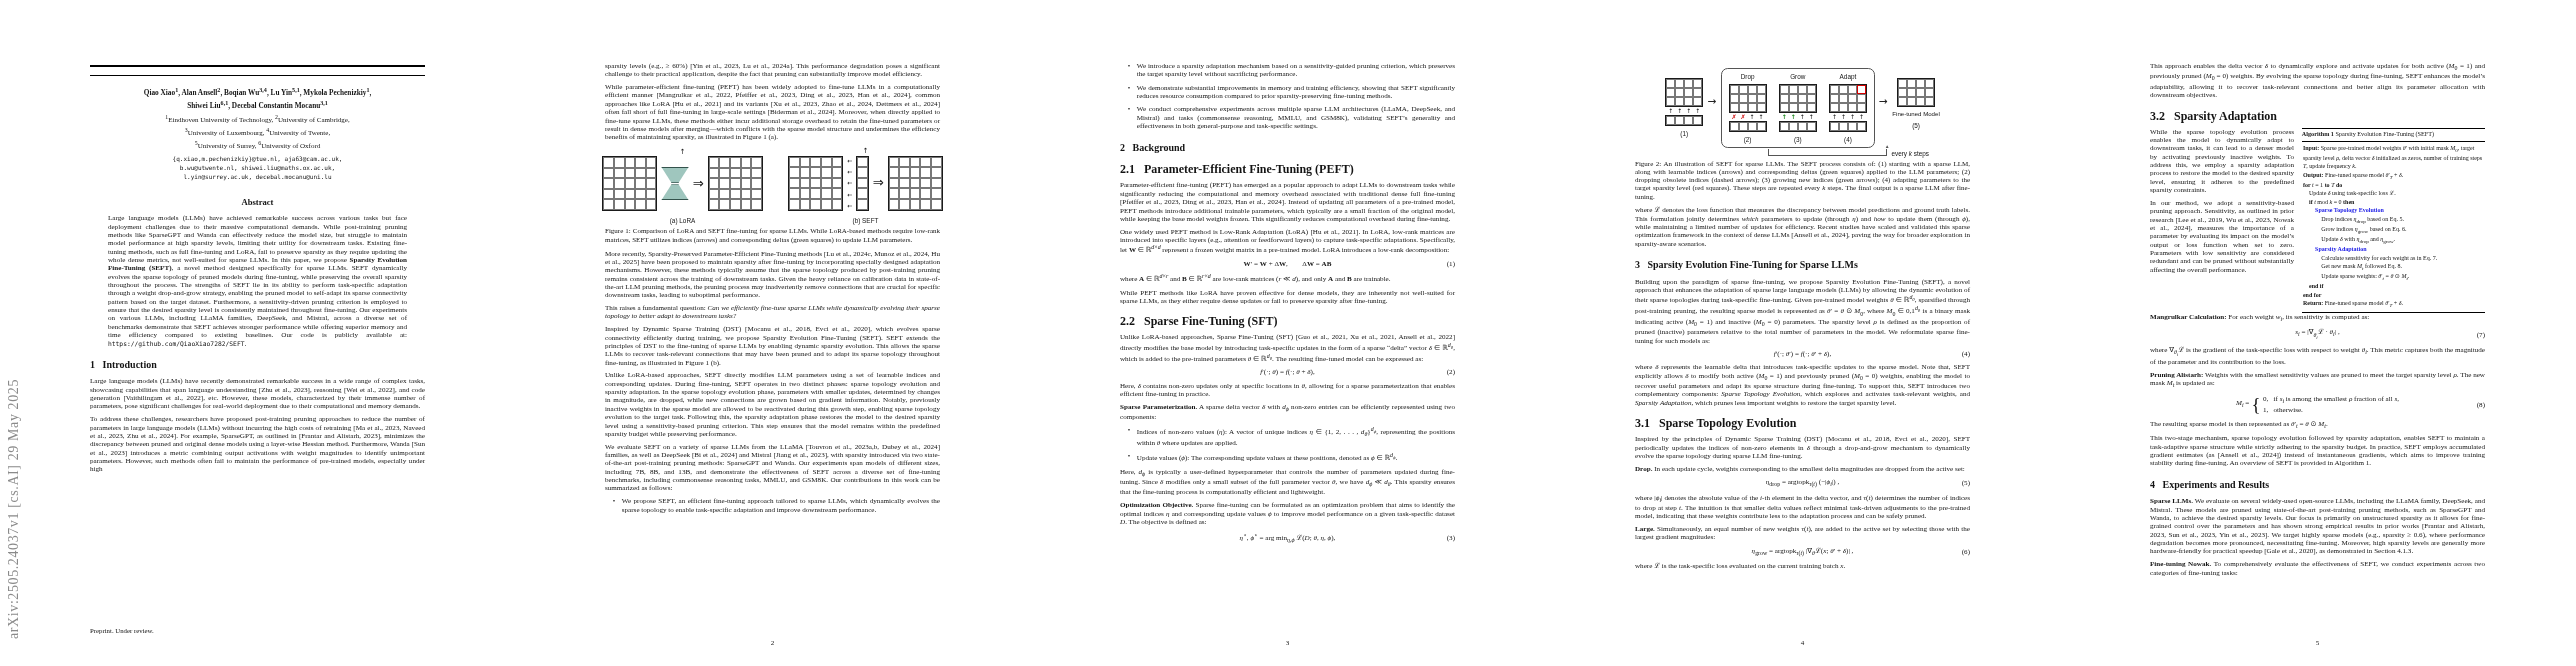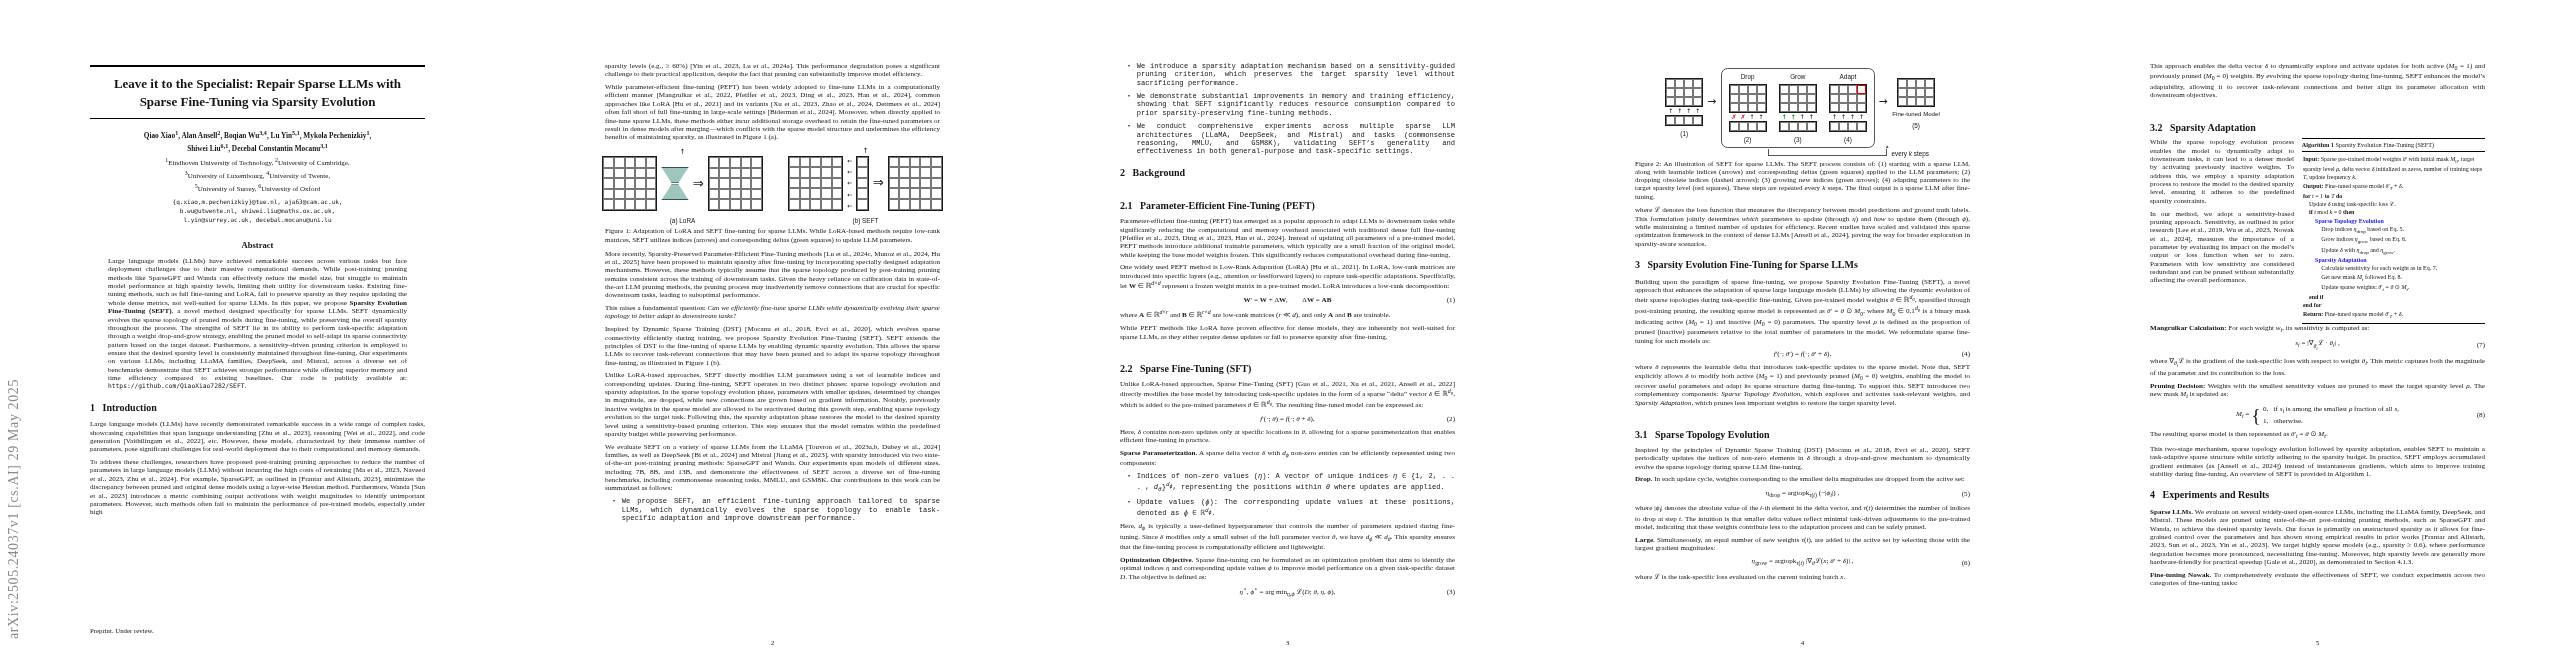--- a/index.html
+++ b/index.html
@@ -15,28 +15,28 @@
   
   .rule-thick{height:2.2px;background:#000;margin:3.3px 0 7.8px 0;}
   .rule-thin{height:0.8px;background:#000;margin:7.8px 0 10px 0;}
   .title{font-size:13px;font-weight:bold;text-align:center;line-height:1.35;margin:1.1px 10px;}
   .authors{text-align:center;font-weight:bold;font-size:7.3px;line-height:1.45;margin-top:9px;}
   .affils{text-align:center;font-size:7px;line-height:1.4;margin-top:1.1px;}
   .emails{text-align:center;font-family:"DejaVu Sans Mono",monospace;font-size:6px;line-height:1.5;margin-top:1.1px;}
   .abstract-head{text-align:center;font-weight:bold;font-size:8.6px;margin:16.7px 0 6.7px 0;}
   .abstract{margin:0 18px;text-align:justify;}
   h1.sec{font-size:10px;margin:11px 0 6.7px 0;}
-  h2.sec{font-size:10px;margin:22px 0 5px 0;}
+  h2.sec{font-size:12px;margin:9px 0 5px 0;}
   .footnote{position:absolute;left:90px;bottom:32px;font-size:6.8px;}
   .pagenum{position:absolute;left:0;right:0;bottom:20px;text-align:center;font-size:7px;}
   tt{font-family:"DejaVu Sans Mono",monospace;font-size:6.3px;}
   
   .bul{display:flex;margin:0 0 5px 7.8px;}
   .bul .dot{width:9px;flex:none;}
-  .bul .btxt{flex:1;text-align:justify;font-family:Liberation Mono, monospace;}
+  .bul .btxt{flex:1;text-align:justify;}
   
   .eqrow{position:relative;text-align:center;margin:5px 0;}
   .eqnum{position:absolute;right:0;top:50%;transform:translateY(-50%);}
   .cases-wrap{display:inline-flex;align-items:center;gap:2.2px;}
   .brace{font-size:19px;font-weight:400;line-height:1;}
   .cases{display:flex;flex-direction:column;text-align:left;gap:1.1px;}
   
   .fig{margin:5.6px 0 3.3px 0;}
   .caption{font-size:7px;text-align:justify;margin:3.3px 0 5.6px 0;}
   .mx{display:grid;border:0.9px solid #1a1a1a;width:max-content;background:#fff;}
@@ -82,21 +82,20 @@
   .eq-inline-gap{display:inline-block;width:14.5px;}
 </style>
 </head>
 <body>
 
 <div class="paper">
 
   <div class="page">
     <div class="watermark">arXiv:2505.24037v1  [cs.AI]  29 May 2025</div>
     <div class="rule-thick"></div>
-    <div class="title">Leave it to the Specialist: Repair Sparse LLMs with Sparse Fine-Tuning via Sparsity Evolution</div>
     <div class="rule-thin"></div>
     <div class="authors">Qiao Xiao<sup>1</sup>, Alan Ansell<sup>2</sup>, Boqian Wu<sup>3,4</sup>, Lu Yin<sup>5,1</sup>, Mykola Pechenizkiy<sup>1</sup>,<br>Shiwei Liu<sup>6,1</sup>, Decebal Constantin Mocanu<sup>3,1</sup></div>
     <div class="affils"><sup>1</sup>Eindhoven University of Technology, <sup>2</sup>University of Cambridge,<br><sup>3</sup>University of Luxembourg, <sup>4</sup>University of Twente,<br><sup>5</sup>University of Surrey, <sup>6</sup>University of Oxford</div>
     <div class="emails">{q.xiao,m.pechenizkiy}@tue.nl, aja63@cam.ac.uk,<br>b.wu@utwente.nl, shiwei.liu@maths.ox.ac.uk,<br>l.yin@surrey.ac.uk, decebal.mocanu@uni.lu</div>
     <div class="abstract-head">Abstract</div>
     <p class="abstract">Large language models (LLMs) have achieved remarkable success across various tasks but face deployment challenges due to their massive computational demands. While post-training pruning methods like SparseGPT and Wanda can effectively reduce the model size, but struggle to maintain model performance at high sparsity levels, limiting their utility for downstream tasks. Existing fine-tuning methods, such as full fine-tuning and LoRA, fail to preserve sparsity as they require updating the whole dense metrics, not well-suited for sparse LLMs. In this paper, we propose <b>Sparsity Evolution Fine-Tuning (SEFT)</b>, a novel method designed specifically for sparse LLMs. SEFT dynamically evolves the sparse topology of pruned models during fine-tuning, while preserving the overall sparsity throughout the process. The strengths of SEFT lie in its ability to perform task-specific adaptation through a weight drop-and-grow strategy, enabling the pruned model to self-adapt its sparse connectivity pattern based on the target dataset. Furthermore, a sensitivity-driven pruning criterion is employed to ensure that the desired sparsity level is consistently maintained throughout fine-tuning. Our experiments on various LLMs, including LLaMA families, DeepSeek, and Mistral, across a diverse set of benchmarks demonstrate that SEFT achieves stronger performance while offering superior memory and time efficiency compared to existing baselines. Our code is publicly available at: <tt>https://github.com/QiaoXiao7282/SEFT</tt>.</p>
     <h1 class="sec">1 &nbsp;Introduction</h1>
     <p>Large language models (LLMs) have recently demonstrated remarkable success in a wide range of complex tasks, showcasing capabilities that span language understanding [Zhu et al., 2023], reasoning [Wei et al., 2022], and code generation [Vaithilingam et al., 2022], etc. However, these models, characterized by their immense number of parameters, pose significant challenges for real-world deployment due to their computational and memory demands.</p>
     <p>To address these challenges, researchers have proposed post-training pruning approaches to reduce the number of parameters in large language models (LLMs) without incurring the high costs of retraining [Ma et al., 2023, Naveed et al., 2023, Zhu et al., 2024]. For example, SparseGPT, as outlined in [Frantar and Alistarh, 2023], minimizes the discrepancy between pruned and original dense models using a layer-wise Hessian method. Furthermore, Wanda [Sun et al., 2023] introduces a metric combining output activations with weight magnitudes to identify unimportant parameters. However, such methods often fail to maintain the performance of pre-trained models, especially under high</p>
     <div class="footnote">Preprint. Under review.</div>
@@ -243,21 +242,21 @@
                 <span class="c c-o"></span>
                 <span class="c c-w"></span>
                 <span class="c c-w"></span>
                 <span class="c c-o"></span>
               </div>
           </div>
           <div class="subfig-label">(b) SEFT</div>
         </div>
       </div>
     </div>
-    <p class="caption">Figure 1: Adaptation of LoRA and SEFT fine-tuning for sparse LLMs. While LoRA-based methods require low-rank matrices, SEFT utilizes indices (arrows) and corresponding deltas (green squares) to update LLM parameters.</p>
+    <p class="caption">Figure 1: Comparison of LoRA and SEFT fine-tuning for sparse LLMs. While LoRA-based methods require low-rank matrices, SEFT utilizes indices (arrows) and corresponding deltas (green squares) to update LLM parameters.</p>
 
     <p>More recently, Sparsity-Preserved Parameter-Efficient Fine-Tuning methods [Lu et al., 2024c, Munoz et al., 2024, Hu et al., 2025] have been proposed to maintain sparsity after fine-tuning by incorporating specially designed adaptation mechanisms. However, these methods typically assume that the sparse topology produced by post-training pruning remains consistent across the training of downstream tasks. Given the heavy reliance on calibration data in state-of-the-art LLM pruning methods, the pruning process may inadvertently remove connections that are crucial for specific downstream tasks, leading to suboptimal performance.</p>
     <p>This raises a fundamental question: <i>Can we efficiently fine-tune sparse LLMs while dynamically evolving their sparse topology to better adapt to downstream tasks?</i></p>
     <p>Inspired by Dynamic Sparse Training (DST) [Mocanu et al., 2018, Evci et al., 2020], which evolves sparse connectivity efficiently during training, we propose Sparsity Evolution Fine-Tuning (SEFT). SEFT extends the principles of DST to the fine-tuning of sparse LLMs by enabling dynamic sparsity evolution. This allows the sparse LLMs to recover task-relevant connections that may have been pruned and to adapt its sparse topology throughout fine-tuning, as illustrated in Figure 1 (b).</p>
     <p>Unlike LoRA-based approaches, SEFT directly modifies LLM parameters using a set of learnable indices and corresponding updates. During fine-tuning, SEFT operates in two distinct phases: sparse topology evolution and sparsity adaptation. In the sparse topology evolution phase, parameters with smaller updates, determined by changes in magnitude, are dropped, while new connections are grown based on gradient information. Notably, previously inactive weights in the sparse model are allowed to be reactivated during this growth step, enabling sparse topology evolution to the target task. Following this, the sparsity adaptation phase restores the model to the desired sparsity level using a sensitivity-based pruning criterion. This step ensures that the model remains within the predefined sparsity budget while preserving performance.</p>
     <p>We evaluate SEFT on a variety of sparse LLMs from the LLaMA [Touvron et al., 2023a,b, Dubey et al., 2024] families, as well as DeepSeek [Bi et al., 2024] and Mistral [Jiang et al., 2023], with sparsity introduced via two state-of-the-art post-training pruning methods: SparseGPT and Wanda. Our experiments span models of different sizes, including 7B, 8B, and 13B, and demonstrate the effectiveness of SEFT across a diverse set of fine-tuning benchmarks, including commonsense reasoning tasks, MMLU, and GSM8K. Our contributions in this work can be summarized as follows:</p>
     <div class="bul">
         <span class="dot">•</span>
         <span class="btxt">We propose SEFT, an efficient fine-tuning approach tailored to sparse LLMs, which dynamically evolves the sparse topology to enable task-specific adaptation and improve downstream performance.</span>
       </div>
@@ -499,21 +498,21 @@
           <div class="i3">Update sparse weights: <i>θ</i>′<sub><i>t</i></sub> = <i>θ</i> ⊙ <i>M<sub>t</sub></i>.</div>
           <div class="i1"><b>end if</b></div>
           <div><b>end for</b></div>
           <div><b>Return:</b> Fine-tuned sparse model <i>θ</i>′<sub><i>T</i></sub> + <i>δ</i>.</div>
         </div>
       </div>
     </div>
     <p><b>Mangrulkar Calculation:</b> For each weight <i>w<sub>i</sub></i>, its sensitivity is computed as:</p>
     <div class="eqrow"><span><i>s<sub>i</sub></i> = |∇<sub><i>θ<sub>i</sub></i></sub>ℒ · <i>θ<sub>i</sub></i>| ,</span><span class="eqnum">(7)</span></div>
     <p>where ∇<sub><i>θ<sub>i</sub></i></sub>ℒ is the gradient of the task-specific loss with respect to weight <i>θ<sub>i</sub></i>. This metric captures both the magnitude of the parameter and its contribution to the loss.</p>
-    <p><b>Pruning Decision:</b> Weights with the smallest sensitivity values are pruned to meet the target sparsity level <i>ρ</i>. The new mask <i>M<sub>t</sub></i> is updated as:</p>
+    <p><b>Pruning Alistarh:</b> Weights with the smallest sensitivity values are pruned to meet the target sparsity level <i>ρ</i>. The new mask <i>M<sub>t</sub></i> is updated as:</p>
     <div class="eqrow">
       <span class="cases-wrap">
         <span><i>M<sub>i</sub></i> = </span>
         <span class="brace">{</span>
         <span class="cases">
           <span>0, &nbsp; if <i>s<sub>i</sub></i> is among the smallest <i>ρ</i> fraction of all <i>s</i>,</span>
           <span>1, &nbsp; otherwise.</span>
         </span>
       </span>
       <span class="eqnum">(8)</span>

